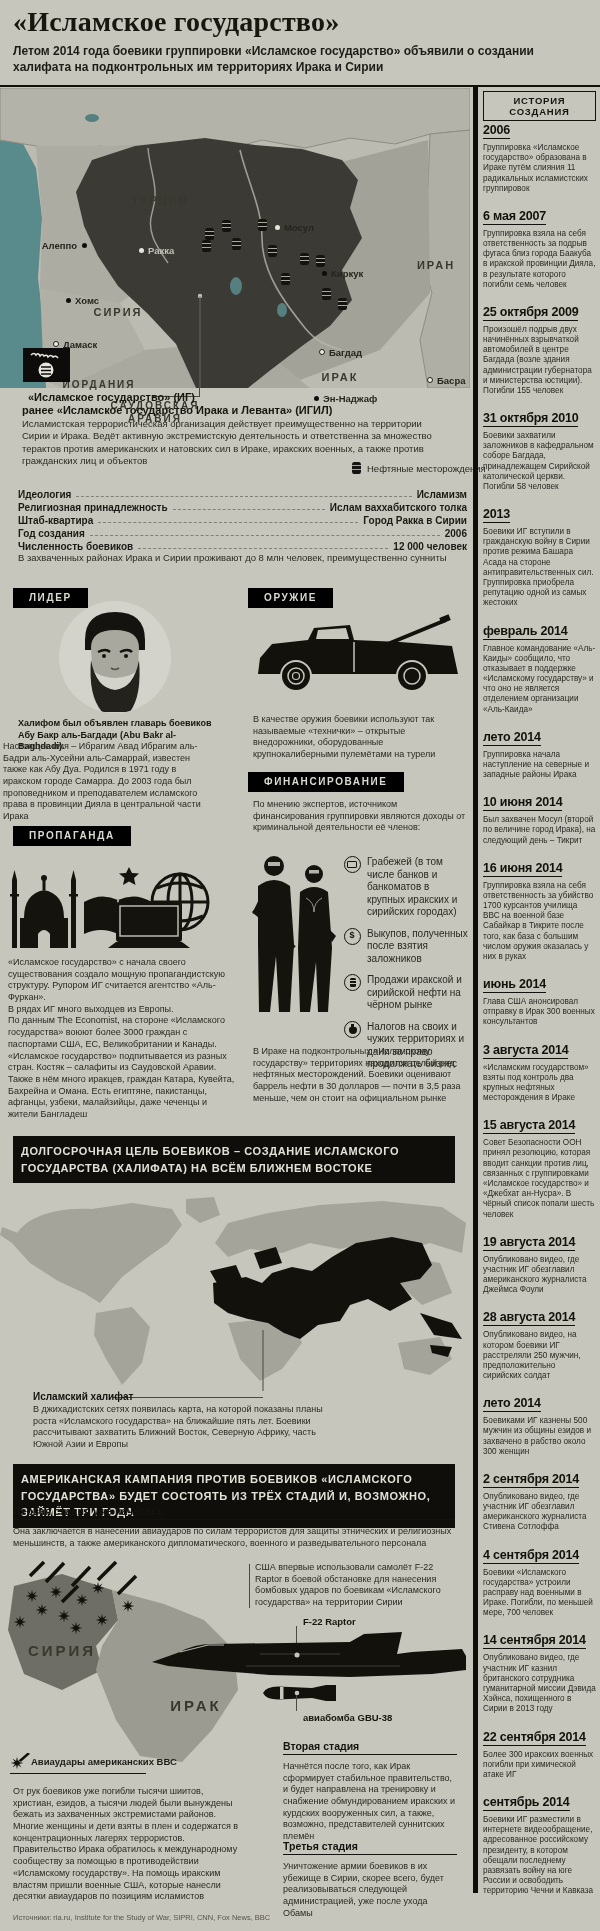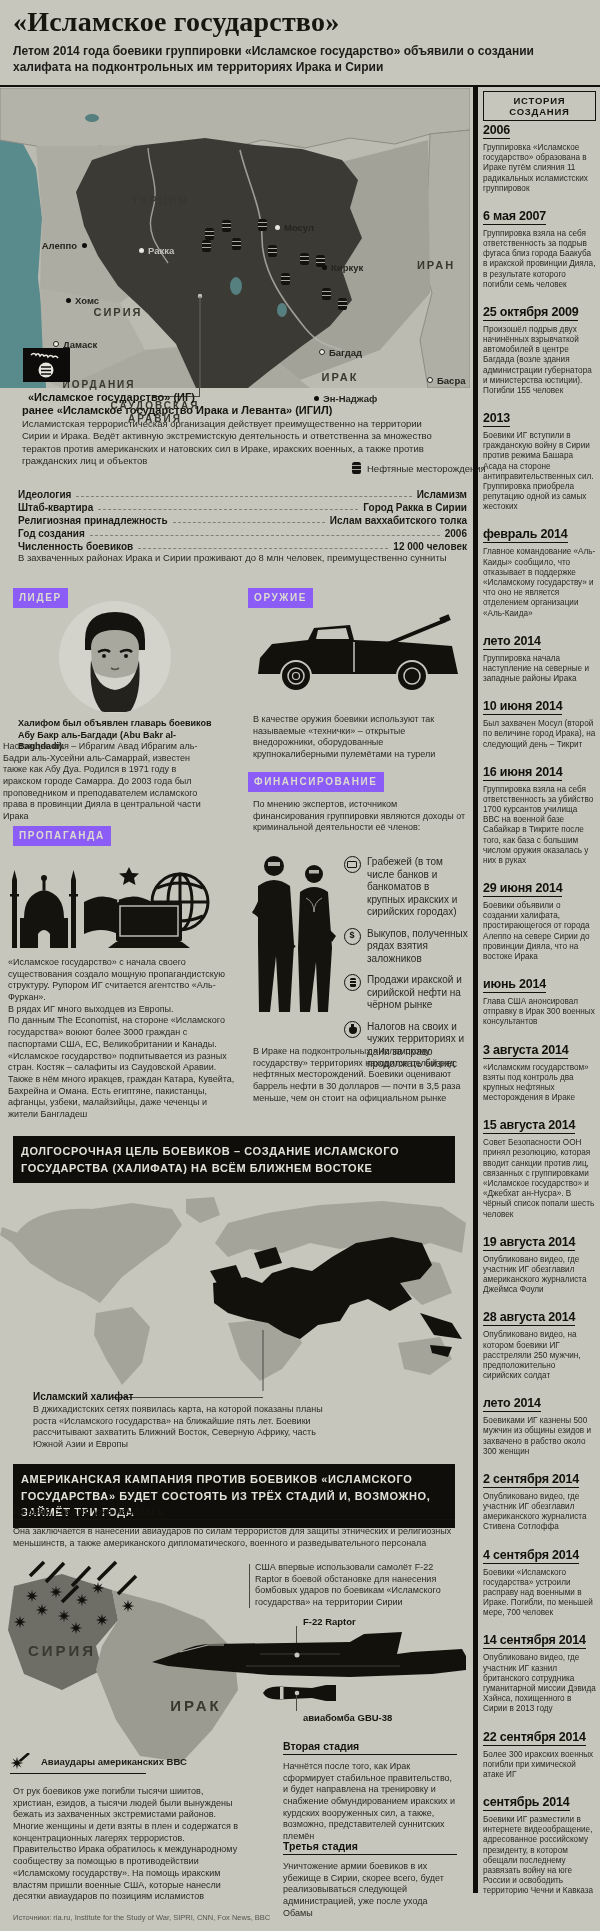--- a/index.html
+++ b/index.html
@@ -8,22 +8,22 @@
   .abs{position:absolute;}
 
   
   .title{position:absolute;left:13px;top:6px;font-family:"Liberation Serif",serif;
          font-size:28px;font-weight:600;color:#17160f;letter-spacing:.2px;}
   .subtitle{position:absolute;left:13px;top:44px;width:560px;font-size:12px;font-weight:700;
             line-height:1.3;color:#1d1c17;}
   .toprule{position:absolute;left:0;top:85px;width:600px;height:2px;background:#11100c;}
 
   
-  .chip{position:absolute;background:#8b5cf6;color:#dbdad1;font-size:10px;font-weight:700;
-        letter-spacing:1.6px;padding:4px 6px 5px;}
+  .chip{position:absolute;background:#000000;color:#dbdad1;font-size:10px;font-weight:700;
+        letter-spacing:1.6px;padding:4px 16px 5px;}
 
   
   .banner{position:absolute;left:13px;width:426px;background:#0f0e0b;color:#e3e2d9;
           font-size:11px;font-weight:700;letter-spacing:.6px;line-height:1.5;padding:7px 8px;}
 
   
   .txt{position:absolute;font-size:9px;line-height:1.3;color:#2a2923;white-space:pre-line;}
   .boldlead{font-weight:700;color:#17160f;}
 
   
@@ -136,21 +136,21 @@
         <span class="lbl">Хомс</span>
       </div>
       <div class="city hollow" style="position: absolute; left: 56px; top: 256px;">
         <span class="dot"></span>
         <span class="lbl">Дамаск</span>
       </div>
       <div class="city whitedot" style="position: absolute; left: 278px; top: 139px;">
         <span class="dot"></span>
         <span class="lbl">Мосул</span>
       </div>
-      <div class="city" style="position: absolute; left: 325px; top: 179px;">
+      <div class="city" style="position: absolute; left: 325px; top: 185px;">
         <span class="dot"></span>
         <span class="lbl">Киркук</span>
       </div>
       <div class="city hollow" style="position: absolute; left: 322px; top: 264px;">
         <span class="dot"></span>
         <span class="lbl">Багдад</span>
       </div>
       <div class="city" style="position: absolute; left: 317px; top: 310px; justify-content: flex-end;">
         <span class="dot"></span>
         <span class="lbl">Эн-Наджаф</span>
@@ -191,28 +191,28 @@
   <span style="font-size:9.5px;color:#2a2923">Нефтяные месторождения</span>
 </div>
 
 <div class="facts">
       <div class="fact-row">
         <span class="fl">Идеология</span>
         <span class="dots"></span>
         <span class="fv">Исламизм</span>
       </div>
       <div class="fact-row">
+        <span class="fl">Религиозная принадлежность</span>
+        <span class="dots"></span>
+        <span class="fv">Ислам ваххабитского толка</span>
+      </div>
+      <div class="fact-row">
         <span class="fl">Штаб-квартира</span>
         <span class="dots"></span>
         <span class="fv">Город Ракка в Сирии</span>
-      </div>
-      <div class="fact-row">
-        <span class="fl">Религиозная принадлежность</span>
-        <span class="dots"></span>
-        <span class="fv">Ислам ваххабитского толка</span>
       </div>
       <div class="fact-row">
         <span class="fl">Год создания</span>
         <span class="dots"></span>
         <span class="fv">2006</span>
       </div>
       <div class="fact-row">
         <span class="fl">Численность боевиков</span>
         <span class="dots"></span>
         <span class="fv">12 000 человек</span>
@@ -271,21 +271,21 @@
   <path d="M56,52 L88,84 L84,90 L52,60 Z" fill="#14130e"></path>
   <path d="M58,46 q8,4 8,14 M74,46 q-8,4 -8,14" stroke="#c7c6bd" stroke-width="1" fill="none" opacity=".7"></path>
 </svg>
 <div class="fin-list">
       <div class="fin-item">
         <span class="fin-ico icon-card-icon"></span>
         <span class="ft">Грабежей (в том числе банков и банкоматов в крупных иракских и сирийских городах)</span>
       </div>
       <div class="fin-item">
         <span class="fin-ico icon-coin-icon"></span>
-        <span class="ft">Выкупов, полученных рядах взятия заложников</span>
+        <span class="ft">Выкупов, полученных после взятия заложников</span>
       </div>
       <div class="fin-item">
         <span class="fin-ico icon-barrel-icon"></span>
         <span class="ft">Продажи иракской и сирийской нефти на чёрном рынке</span>
       </div>
       <div class="fin-item">
         <span class="fin-ico icon-bag-icon"></span>
         <span class="ft">Налогов на своих и чужих территориях и дани за право продолжать бизнес</span>
       </div>
     </div>
@@ -411,46 +411,46 @@
 <div class="thinline" style="left:296px;top:1695px;width:1px;height:16px"></div>
 <div class="txt boldlead" style="left:303px;top:1712px;font-size:9.5px">авиабомба GBU-38</div>
 
 <div class="stage-h" style="left:283px;top:1740px">Вторая стадия</div>
 <div class="rule" style="left:283px;top:1754px;width:174px"></div>
 <div class="txt" style="left:283px;top:1761px;width:176px">Начнётся после того, как Ирак сформирует стабильное правительство, и будет направлена на тренировку и снабжение обмундированием иракских и курдских вооруженных сил, а также, возможно, представителей суннитских племён</div>
 <div class="stage-h" style="left:283px;top:1840px">Третья стадия</div>
 <div class="rule" style="left:283px;top:1854px;width:174px"></div>
 <div class="txt" style="left:283px;top:1861px;width:176px">Уничтожение армии боевиков в их убежище в Сирии, скорее всего, будет реализовываться следующей администрацией, уже после ухода Обамы</div>
 
-<div class="abs" style="left:10px;top:1753px;display:flex;align-items:center;gap:11px">
+<div class="abs" style="left:10px;top:1753px;display:flex;align-items:center;gap:1px">
   <svg width="20" height="16" viewBox="0 0 20 16">
     <line x1="10" y1="8" x2="19" y2="0" stroke="#12110c" stroke-width="2.5"></line>
     <g fill="#12110c">
           <use href="#boom" x="7" y="10"></use>
         </g>
   </svg>
   <span style="font-size:9.5px;font-weight:700;color:#1d1c17">Авиаудары американских ВВС</span>
 </div>
 <div class="rule" style="left:10px;top:1773px;width:136px"></div>
 <div class="txt" style="left:13px;top:1786px;width:232px">От рук боевиков уже погибли тысячи шиитов, христиан, езидов, а тысячи людей были вынуждены бежать из захваченных экстремистами районов. Многие женщины и дети взяты в плен и содержатся в концентрационных лагерях террористов. Правительство Ирака обратилось к международному сообществу за помощью в противодействии «Исламскому государству». На помощь иракским властям пришли военные США, которые нанесли десятки авиаударов по позициям исламистов</div>
 
 <div class="footer">Источники: ria.ru, Institute for the Study of War, SIPRI, CNN, Fox News, BBC</div>
 
 <div class="sidebar-bar"></div>
 <div class="tl-header">ИСТОРИЯ СОЗДАНИЯ</div>
 <div class="tl">
       <div class="t-entry"><div class="t-date">2006</div><div class="t-text">Группировка «Исламское государство» образована в Ираке путём слияния 11 радикальных исламистских группировок</div></div>
       <div class="t-entry"><div class="t-date">6 мая 2007</div><div class="t-text">Группировка взяла на себя ответственность за подрыв фугаса близ города Баакуба в иракской провинции Дияла, в результате которого погибли семь человек</div></div>
       <div class="t-entry"><div class="t-date">25 октября 2009</div><div class="t-text">Произошёл подрыв двух начинённых взрывчаткой автомобилей в центре Багдада (возле здания администрации губернатора и министерства юстиции). Погибли 155 человек</div></div>
+      <div class="t-entry"><div class="t-date">31 октября 2010</div><div class="t-text">Боевики захватили заложников в кафедральном соборе Багдада, принадлежащем Сирийской католической церкви. Погибли 58 человек</div></div>
       <div class="t-entry"><div class="t-date">2013</div><div class="t-text">Боевики ИГ вступили в гражданскую войну в Сирии против режима Башара Асада на стороне антиправительственных сил. Группировка приобрела репутацию одной из самых жестоких</div></div>
       <div class="t-entry"><div class="t-date">февраль 2014</div><div class="t-text">Главное командование «Аль-Каиды» сообщило, что отказывает в поддержке «Исламскому государству» и что оно не является отделением организации «Аль-Каида»</div></div>
       <div class="t-entry"><div class="t-date">лето 2014</div><div class="t-text">Группировка начала наступление на северные и западные районы Ирака</div></div>
       <div class="t-entry"><div class="t-date">10 июня 2014</div><div class="t-text">Был захвачен Мосул (второй по величине город Ирака), на следующий день – Тикрит</div></div>
       <div class="t-entry"><div class="t-date">16 июня 2014</div><div class="t-text">Группировка взяла на себя ответственность за убийство 1700 курсантов училища ВВС на военной базе Сабайкар в Тикрите после того, как база с большим числом оружия оказалась у них в руках</div></div>
-      <div class="t-entry"><div class="t-date">29 июня 2014</div><div class="t-text">Боевики объявили о создании халифата, простирающегося от города Алеппо на севере Сирии до провинции Дияла, что на востоке Ирака</div></div>
       <div class="t-entry"><div class="t-date">июнь 2014</div><div class="t-text">Глава США анонсировал отправку в Ирак 300 военных консультантов</div></div>
       <div class="t-entry"><div class="t-date">3 августа 2014</div><div class="t-text">«Исламским государством» взяты под контроль два крупных нефтяных месторождения в Ираке</div></div>
       <div class="t-entry"><div class="t-date">15 августа 2014</div><div class="t-text">Совет Безопасности ООН принял резолюцию, которая вводит санкции против лиц, связанных с группировками «Исламское государство» и «Джебхат ан-Нусра». В чёрный список попали шесть человек</div></div>
       <div class="t-entry"><div class="t-date">19 августа 2014</div><div class="t-text">Опубликовано видео, где участник ИГ обезглавил американского журналиста Джеймса Фоули</div></div>
       <div class="t-entry"><div class="t-date">28 августа 2014</div><div class="t-text">Опубликовано видео, на котором боевики ИГ расстреляли 250 мужчин, предположительно сирийских солдат</div></div>
       <div class="t-entry"><div class="t-date">лето 2014</div><div class="t-text">Боевиками ИГ казнены 500 мужчин из общины езидов и захвачено в рабство около 300 женщин</div></div>
       <div class="t-entry"><div class="t-date">2 сентября 2014</div><div class="t-text">Опубликовано видео, где участник ИГ обезглавил американского журналиста Стивена Сотлоффа</div></div>
       <div class="t-entry"><div class="t-date">4 сентября 2014</div><div class="t-text">Боевики «Исламского государства» устроили расправу над военными в Ираке. Погибли, по меньшей мере, 700 человек</div></div>
       <div class="t-entry"><div class="t-date">14 сентября 2014</div><div class="t-text">Опубликовано видео, где участник ИГ казнил британского сотрудника гуманитарной миссии Дэвида Хэйнса, похищенного в Сирии в 2013 году</div></div>
       <div class="t-entry"><div class="t-date">22 сентября 2014</div><div class="t-text">Более 300 иракских военных погибли при химической атаке ИГ</div></div>

